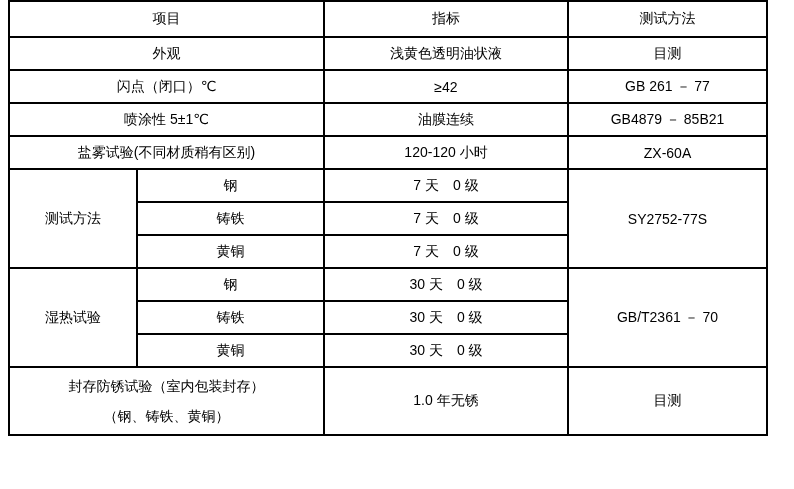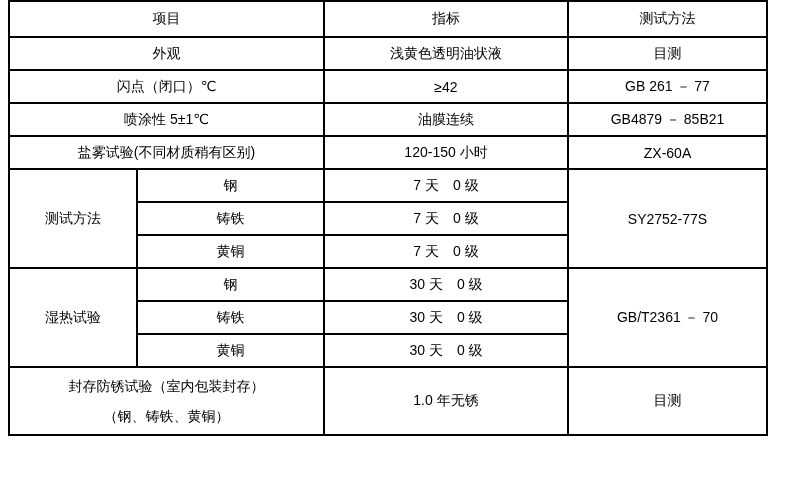--- a/index.html
+++ b/index.html
@@ -72,21 +72,21 @@
       </tr>
 
       <tr class="h-std">
         <td colspan="2">喷涂性 5±1℃</td>
         <td>油膜连续</td>
         <td>GB4879 － 85B21</td>
       </tr>
 
       <tr class="h-std">
         <td colspan="2">盐雾试验(不同材质稍有区别)</td>
-        <td>120-150 小时</td>
+        <td>120-120 小时</td>
         <td>ZX-60A</td>
       </tr>
 
       <tr class="h-std">
         <td rowspan="3">测试方法</td>
         <td>钢</td>
         <td>7 天　0 级</td>
         <td rowspan="3">SY2752-77S</td>
       </tr>
 

